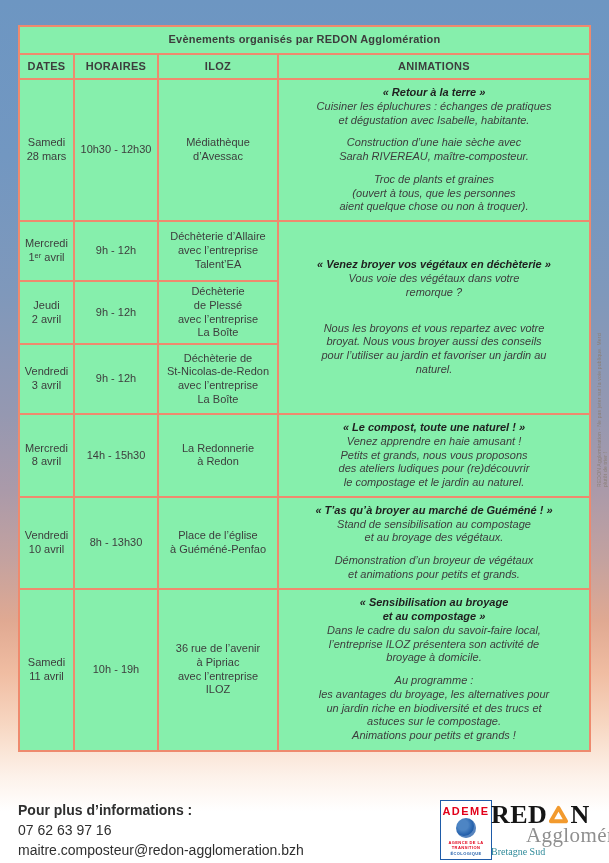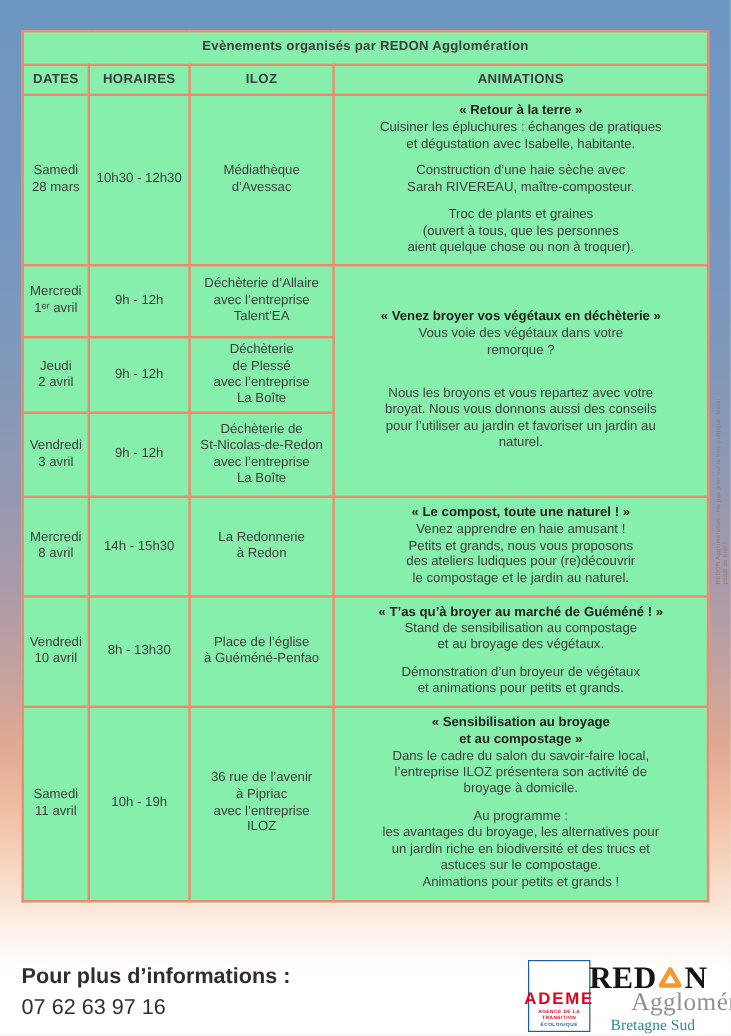--- a/index.html
+++ b/index.html
@@ -23,58 +23,58 @@
     color:#3d3d3d;font-size:11px;line-height:1.25;text-align:center;
     padding:2px 4px;box-sizing:border-box;overflow:hidden;
   }
   .t-title{
     font-size:14px;font-weight:bold;color:#1c6dae;letter-spacing:.2px;
   }
   .t-head{
     font-size:12.5px;font-weight:bold;color:#f8a01d;letter-spacing:.3px;margin-top:40px;
   }
   .ml{white-space:pre-line;}
-  .c-anim{padding:4px 5px;}
+  .c-anim{padding:4px 5px;font-style:italic;}
   .anim-p{margin:9px 0;}
   .anim-p:first-child{margin-top:4px;}
   .anim-p:last-child{margin-bottom:4px;}
   .anim-title{display:block;font-weight:bold;color:#1f1f1f;white-space:pre-line;}
   .anim-text{display:block;white-space:pre-line;}
 
   
   .side-note{
     position:absolute;top:327px;right:1px;height:160px;
     writing-mode:vertical-rl;transform:rotate(180deg);
     font-size:5px;color:#8a7f77;letter-spacing:.2px;
   }
 
   
-  .contact{position:absolute;left:18px;top:801px;color:#2f2f2f;font-size:18px;line-height:1.42;}
+  .contact{position:absolute;left:18px;top:801px;color:#2f2f2f;font-size:14px;line-height:1.42;}
   .contact-title{font-weight:bold;}
 
   .ademe-logo{
     position:absolute;left:440px;top:800px;width:52px;height:60px;
     background:#fff;border:1px solid #1e5ba8;box-sizing:border-box;
     display:flex;flex-direction:column;align-items:center;justify-content:space-between;
     padding:4px 2px 3px 2px;
   }
-  .ademe-name{color:#e2001a;font-weight:bold;font-size:14px;letter-spacing:1.5px;margin-top:19px;}
+  .ademe-name{color:#e2001a;font-weight:bold;font-size:11px;letter-spacing:1.5px;}
   .ademe-globe{width:20px;height:20px;border-radius:50%;
     background:radial-gradient(circle at 35% 35%, #4d85c4 0 28%, #1e5ba8 60%);
     box-shadow:inset -2px -2px 0 rgba(255,255,255,.25);}
   .ademe-tagline{font-size:4px;line-height:1.35;text-align:center;font-weight:bold;letter-spacing:.4px;}
   .ademe-tagline .red{color:#e2001a;display:block;}
   .ademe-tagline .blue{color:#1e5ba8;display:block;}
 
   .redon-logo{position:absolute;left:491px;top:802px;width:108px;font-family:Liberation Serif, serif;}
   .redon-word{display:flex;align-items:center;color:#151515;
     font-weight:800;font-size:26px;line-height:1;letter-spacing:.5px;}
   .redon-o{width:21px;height:21px;margin:0 1px;}
   .redon-agglo{font-size:21px;color:#8f8f8f;letter-spacing:.4px;margin-top:-3px;line-height:1;margin-left:35px;}
-  .redon-bretagne{font-size:13px;color:#2f8a99;text-align:center;padding-right:2px;line-height:1.2;}
+  .redon-bretagne{font-size:10px;color:#2f8a99;text-align:left;padding-right:2px;line-height:1.2;}
 </style>
 </head>
 <body>
 
 <div class="sheet">
 
   <table class="event-table">
     <colgroup>
       <col style="width:55px">
         <col style="width:84px">
@@ -119,21 +119,21 @@
       <td class="ml">Déchèterie d’Allaire
 avec l’entreprise
 Talent’EA</td>
       <td class="c-anim" rowspan="3">
         <div class="anim-p">
           <span class="anim-title">« Venez broyer vos végétaux en déchèterie »</span>
           <span class="anim-text">Vous voie des végétaux dans votre
 remorque ?</span>
         </div>
         <div class="anim-p anim-text" style="margin-top:22px">Nous les broyons et vous repartez avec votre
-broyat. Nous vous donnons aussi des conseils
+broyat. Nous vous broyer aussi des conseils
 pour l’utiliser au jardin et favoriser un jardin au
 naturel.</div>
       </td>
     </tr>
     <tr style="height:63px">
       <td class="ml">Jeudi
 2 avril</td>
       <td>9h - 12h</td>
       <td class="ml">Déchèterie
 de Plessé
@@ -208,20 +208,21 @@
       </td>
     </tr>
   </tbody>
     </table>
 
   <div class="side-note">REDON Agglomération - Ne pas jeter sur la voie publique. Merci plutôt de trier !</div>
 
   <div class="contact">
     <div class="contact-title">Pour plus d’informations :</div>
     <div>07 62 63 97 16</div>
+    <div>maitre.composteur@redon-agglomeration.bzh</div>
   </div>
 
   <div class="ademe-logo">
     <div class="ademe-name">ADEME</div>
     <div class="ademe-globe"></div>
     <div class="ademe-tagline">
       <span class="red">AGENCE DE LA</span>
       <span class="red">TRANSITION</span>
       <span class="blue">ÉCOLOGIQUE</span>
     </div>

